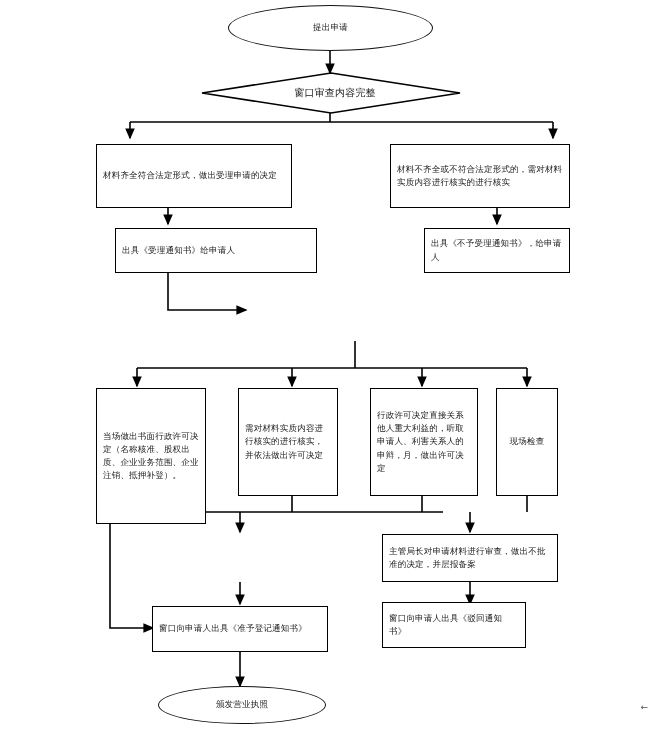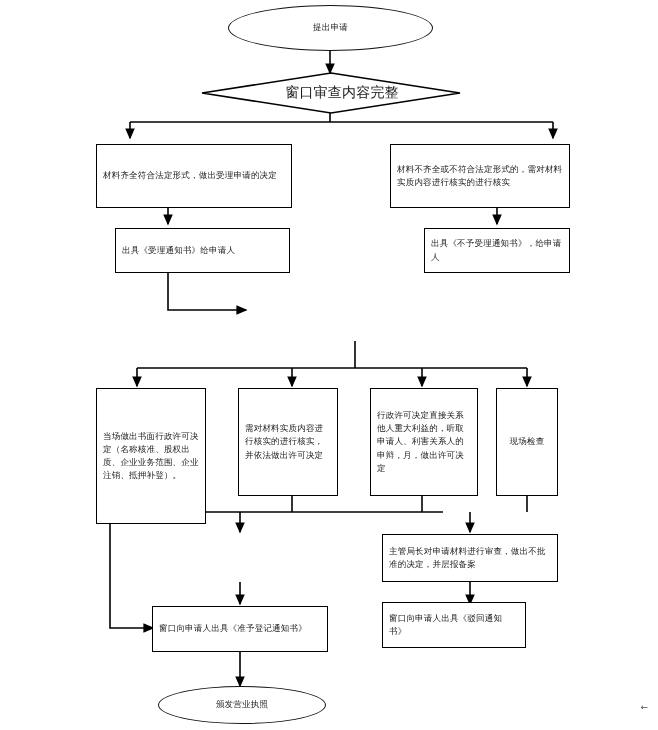--- a/index.html
+++ b/index.html
@@ -46,24 +46,24 @@
     border:1.6px solid #111;
     border-radius:50%;
     background:#fff;
   }
   .ellipse .txt{text-align:center;font-size:8.5px;}
 
   .diamond-wrap{position:absolute;z-index:2;}
   .diamond-wrap svg{position:absolute;left:0;top:0;}
   .diamond-wrap .dlabel{
     position:absolute;
-    left:11px;top:0;
+    left:4px;top:0;
     width:100%;height:100%;
     display:flex;align-items:center;justify-content:center;
-    font-size:14px;
+    font-size:10px;
     color:#1a1a1a;
     letter-spacing:0.2px;
   }
   .page-mark{
     position:absolute;
     right:10px;bottom:18px;
     font-size:9px;color:#555;
     z-index:3;
   }
 </style>
@@ -134,21 +134,21 @@
   </div>
 
   <div class="node rect" style="left:96px;top:144px;width:196px;height:64px;">
     <span class="txt">材料齐全符合法定形式，做出受理申请的决定</span>
   </div>
 
   <div class="node rect" style="left:390px;top:144px;width:180px;height:64px;">
     <span class="txt">材料不齐全或不符合法定形式的，需对材料实质内容进行核实的进行核实</span>
   </div>
 
-  <div class="node rect" style="left:115px;top:228px;width:175px;height:45px;">
+  <div class="node rect" style="left:115px;top:228px;width:202px;height:45px;">
     <span class="txt">出具《受理通知书》给申请人</span>
   </div>
 
   <div class="node rect" style="left:424px;top:228px;width:146px;height:45px;">
     <span class="txt">出具《不予受理通知书》，给申请人</span>
   </div>
 
 
   <div class="node rect" style="left:96px;top:388px;width:110px;height:136px;">
     <span class="txt">当场做出书面行政许可决定（名称核准、股权出质、企业业务范围、企业注销、抵押补登）。</span>

